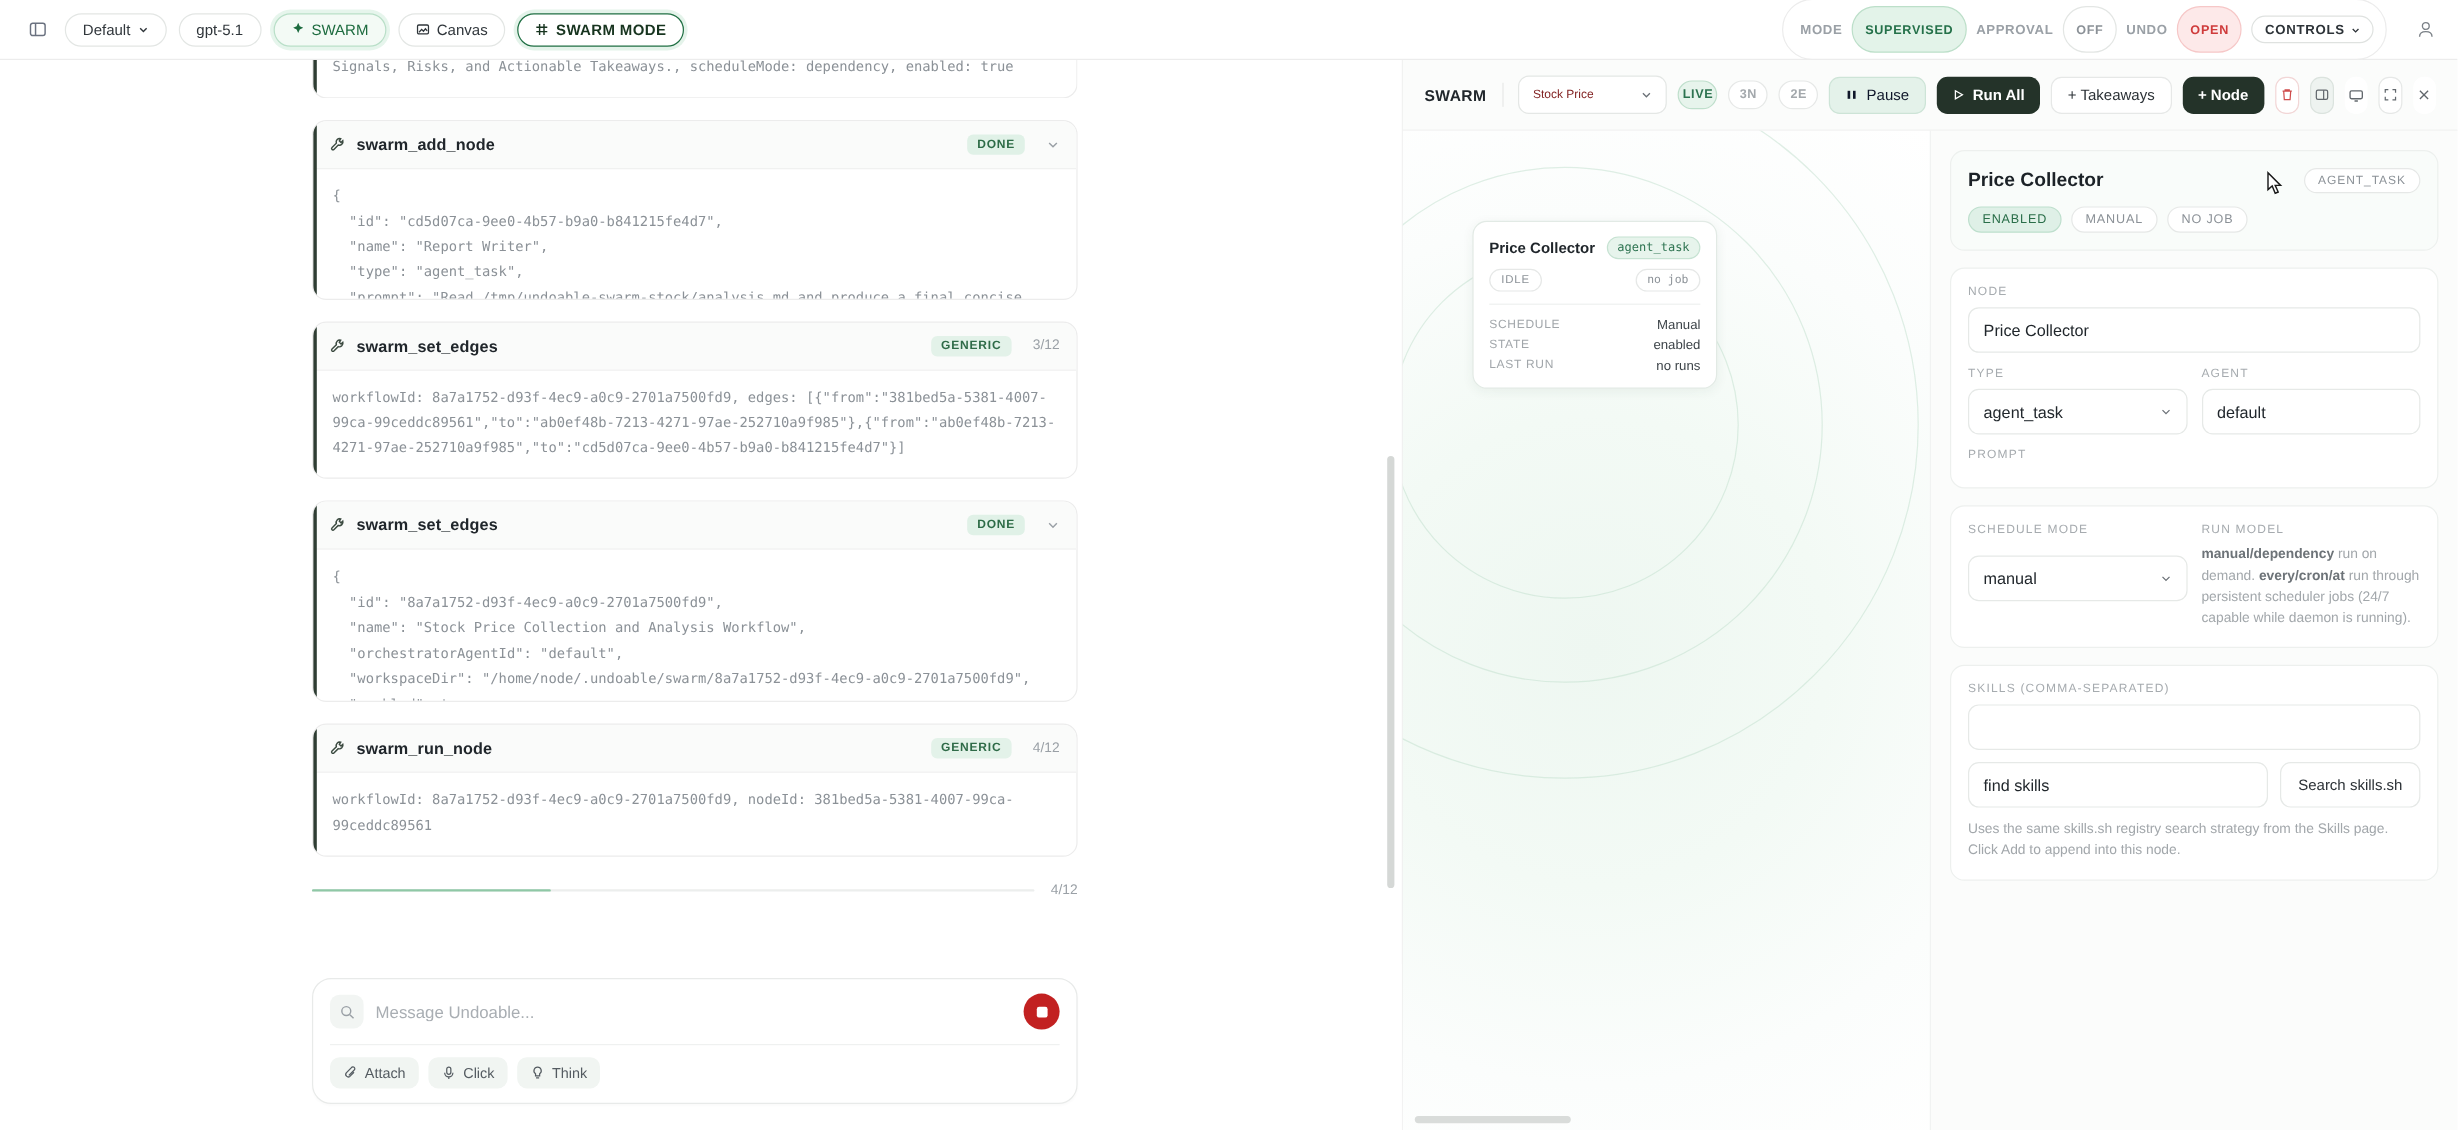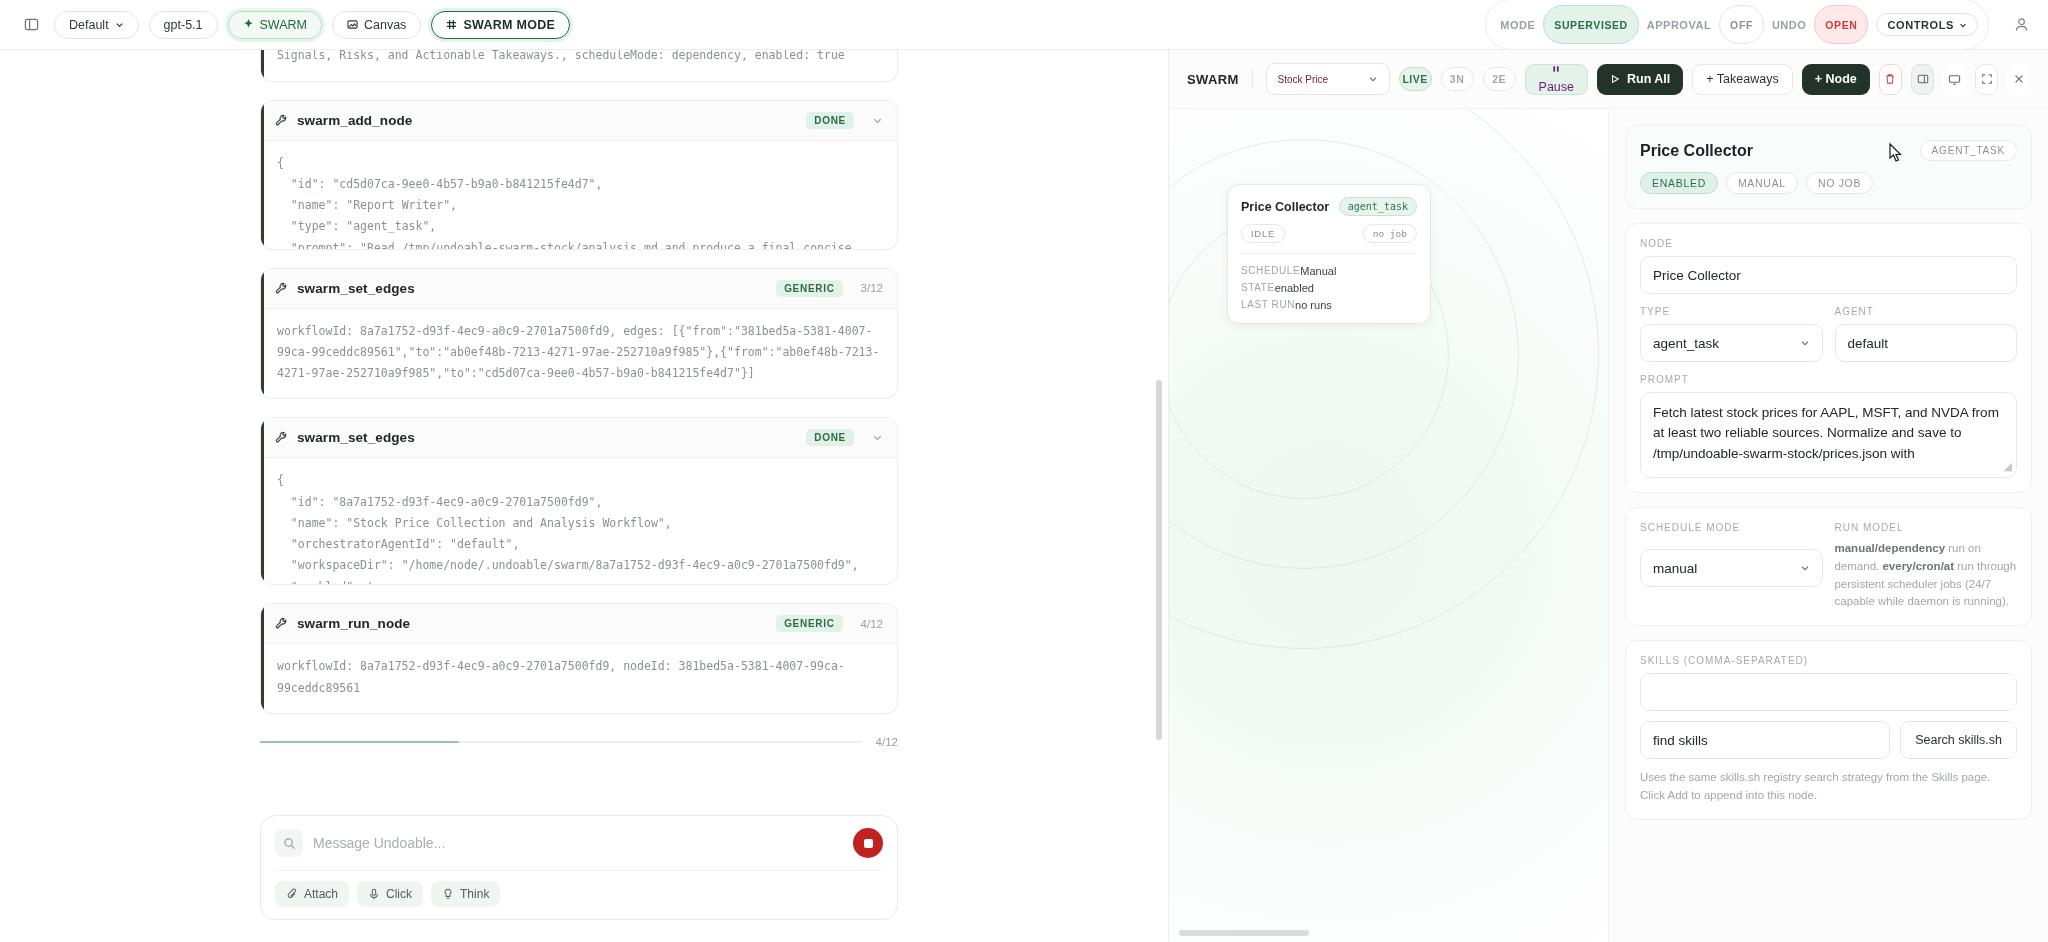--- a/index.html
+++ b/index.html
@@ -173,21 +173,21 @@
   .tiny-pill {
     height: 24px; min-width: 33px; border-radius: 999px; border: 1px solid #e6e8e7;
     display: inline-flex; align-items: center; justify-content: center;
     font-size: 10.5px; font-weight: 700; letter-spacing: .5px; color: #a3a8ac; background: #fff;
   }
   .tiny-pill.live { background: #e7f4ec; border-color: #bfdfcc; color: #2d7350; }
   .btn {
     height: 31px; border-radius: 9px; display: inline-flex; align-items: center;
     gap: 7px; padding: 0 13px; font-size: 12.5px; cursor: pointer; white-space: nowrap;
   }
-  .btn.pause { background: #e4f2ea; border: 1px solid #cde4d7; color: #701a75; flex-direction: column; }
+  .btn.pause { background: #e4f2ea; border: 1px solid #cde4d7; color: #0f172a; }
   .btn.run { background: #243329; color: #fff; font-weight: 600; }
   .btn.ghost { background: #fff; border: 1px solid #e6e8e7; color: #2b3136; }
   .btn.dark { background: #243329; color: #fff; font-weight: 600; }
   .icon-btn {
     width: 31px; height: 31px; border-radius: 9px; border: 1px solid #e6e8e7; background: #fff;
     display: inline-flex; align-items: center; justify-content: center; color: #62686d; cursor: pointer;
   }
   .icon-btn.danger { border-color: #f2d6d6; color: #cf4b4b; }
   .icon-btn.active { background: #eef3f0; border-color: #dbe3de; }
   .icon-btn.plain { border: none; }
@@ -224,21 +224,21 @@
   .node-row2 { display: flex; align-items: center; justify-content: space-between; margin-top: 8px; }
   .node-state {
     font-size: 9.5px; letter-spacing: .7px; color: #8b9197; border: 1px solid #e6e8e7;
     border-radius: 999px; padding: 3px 9px;
   }
   .node-job {
     font-size: 9.5px; color: #8b9197; border: 1px solid #e6e8e7;
     border-radius: 999px; padding: 3px 9px; font-family: "DejaVu Sans Mono", monospace;
   }
   .node-sep { height: 1px; background: #eef1ef; margin: 10px 0 8px; }
-  .node-kv { display: flex; justify-content: flex-start; font-size: 10px; padding: 2.5px 0; }
+  .node-kv { display: flex; justify-content: space-between; font-size: 10px; padding: 2.5px 0; }
   .node-k { color: #a1a6aa; letter-spacing: .6px; }
   .node-v { color: #3c4348; font-size: 11px; }
 
   .canvas-hscroll {
     position: absolute; left: 10px; bottom: 6px; width: 130px; height: 6px;
     background: #d9dcda; border-radius: 4px; cursor: pointer;
   }
 
   
   .inspector {
@@ -624,24 +624,20 @@
                     </svg>
                 </div>
               </div>
               <div>
                 <div class="field-label">AGENT</div>
                 <div class="input-box">default</div>
               </div>
             </div>
             <div style="margin-top:12px;">
               <div class="field-label">PROMPT</div>
-              <div class="textarea-box">
-                <span>Fetch latest stock prices for AAPL, MSFT, and NVDA from at least two reliable sources. Normalize and save to /tmp/undoable-swarm-stock/prices.json with</span>
-                <span class="resize-grip">◢</span>
-              </div>
             </div>
           </div>
 
           <div class="ins-card">
             <div class="two-col" style="margin-top:0;">
               <div>
                 <div class="field-label">SCHEDULE MODE</div>
                 <div class="select-box" style="margin-top:16px;">
                   <span>manual</span>
                   <svg width="10" height="10" viewBox="0 0 12 12" fill="none" stroke="#6b7177" stroke-width="1.3">

